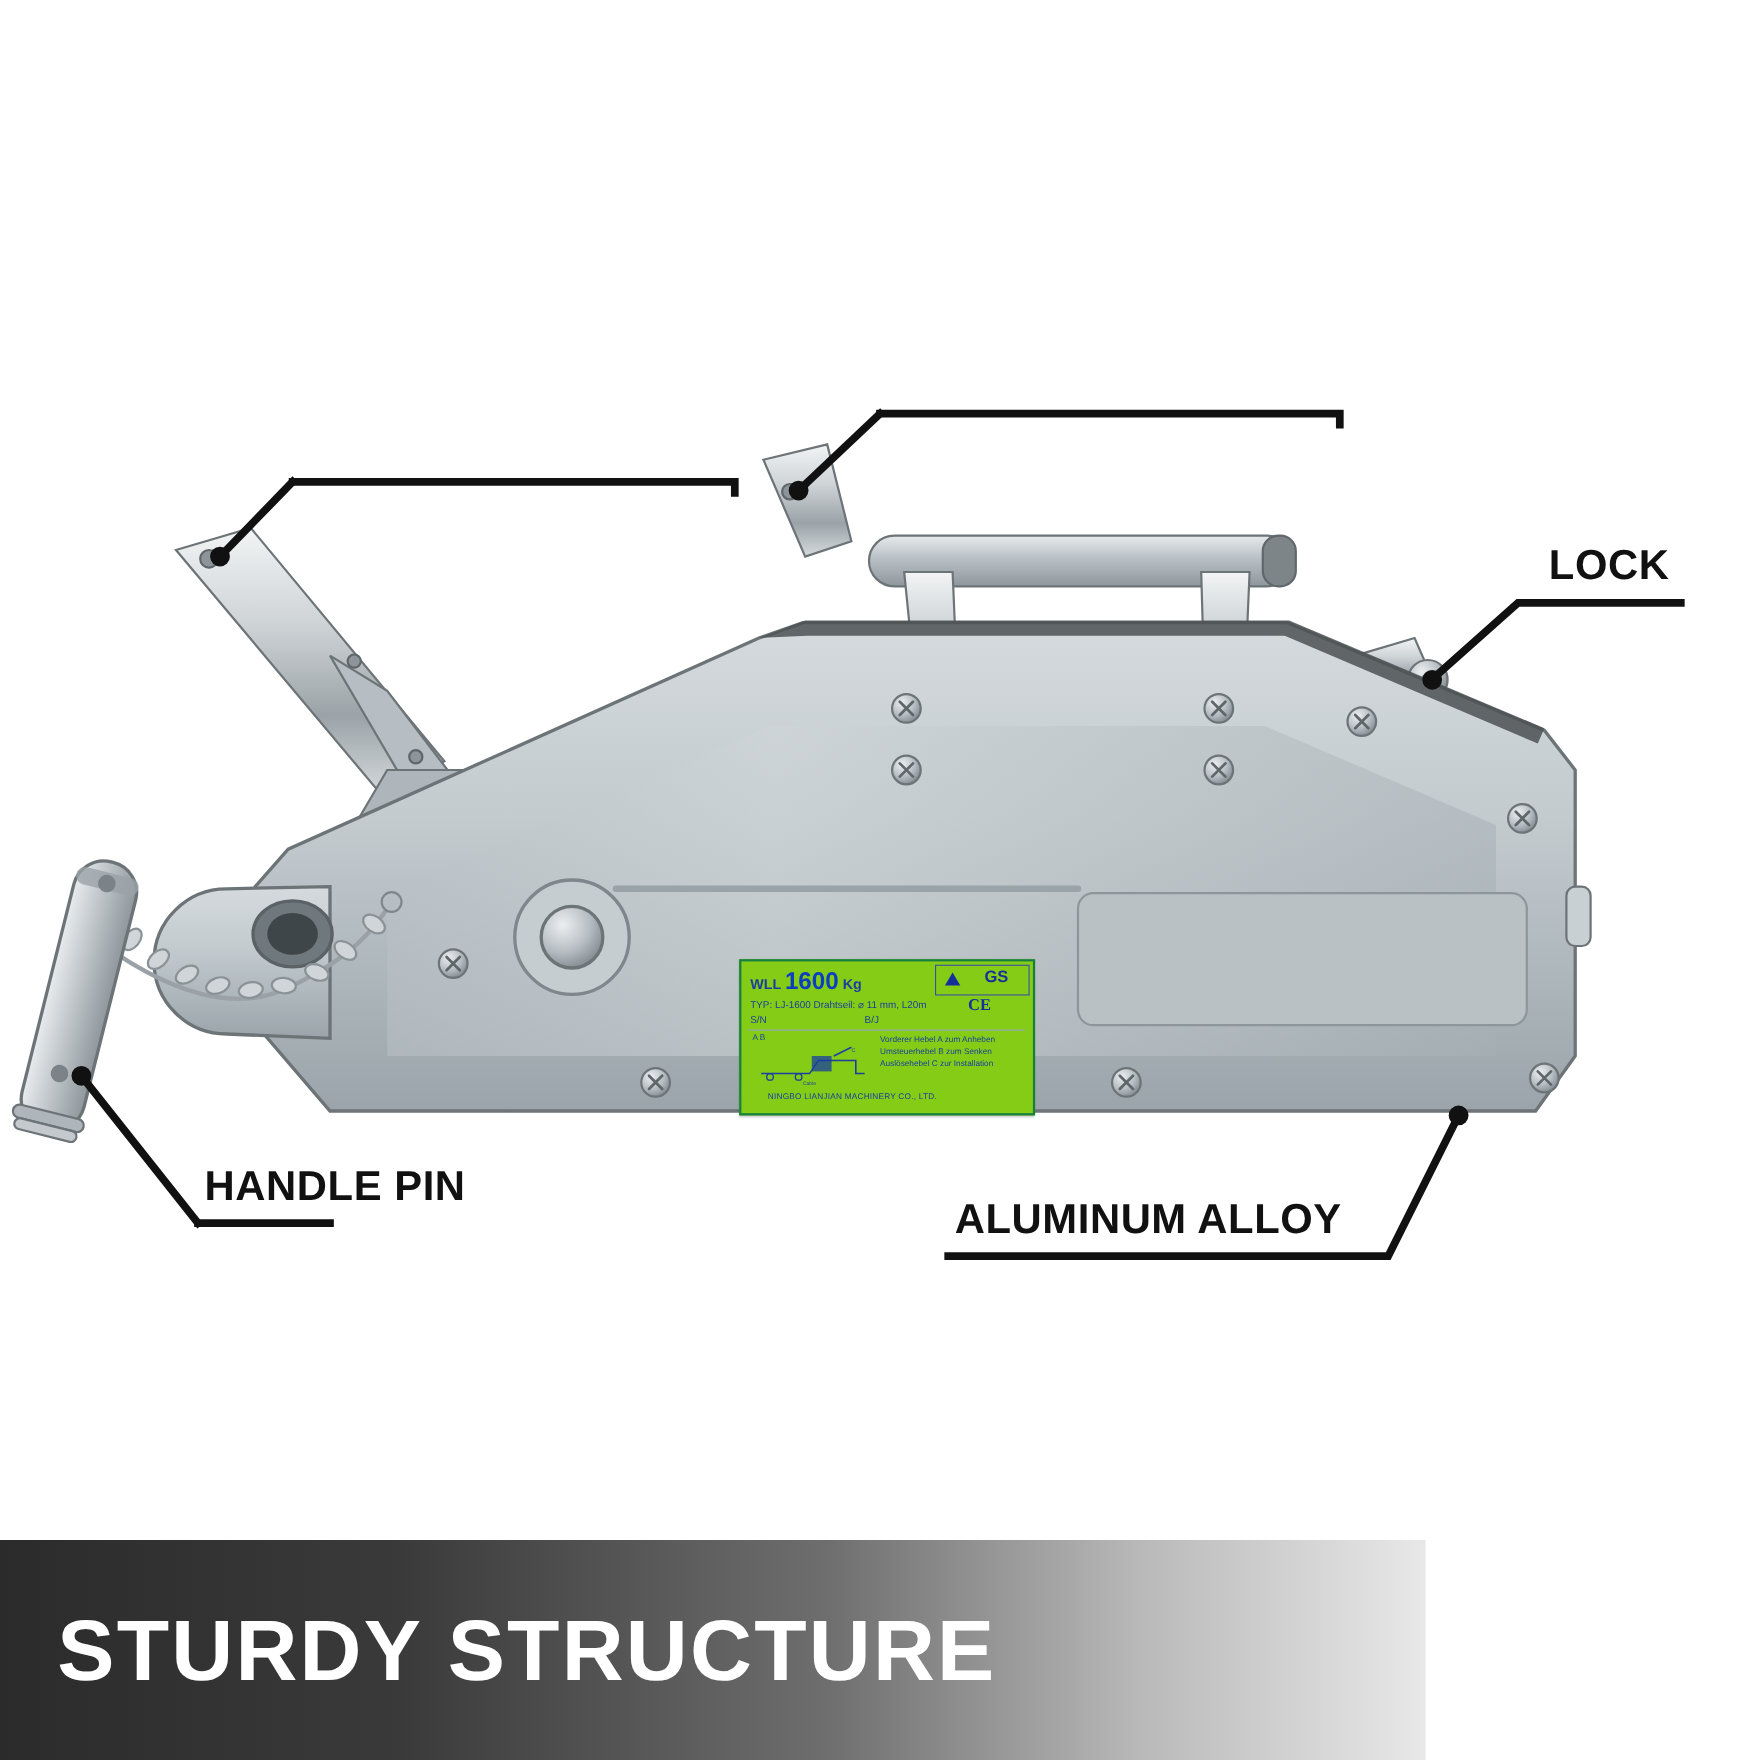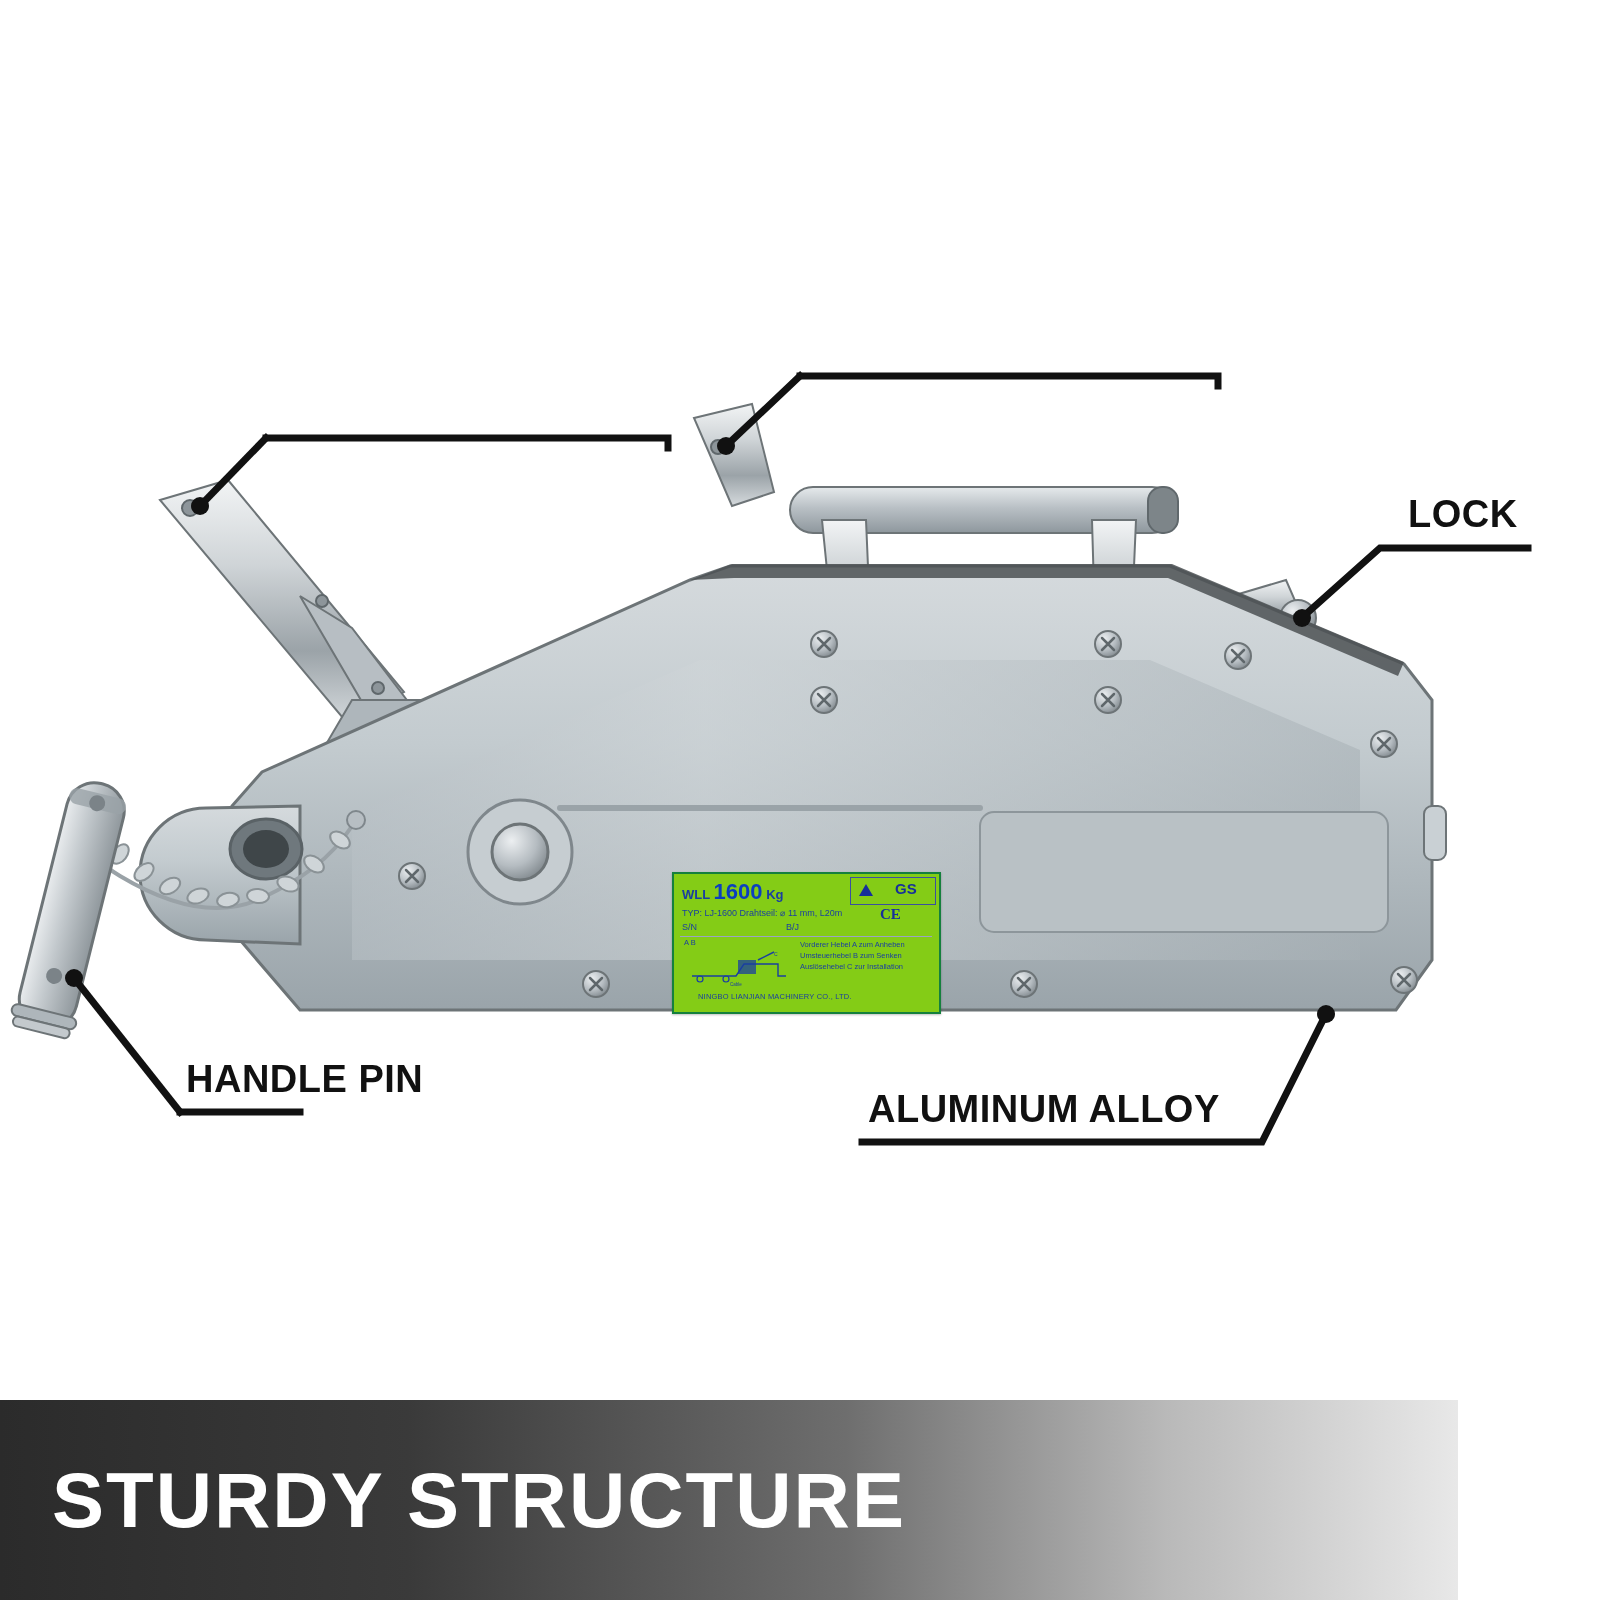--- a/index.html
+++ b/index.html
@@ -26,21 +26,21 @@
   #lbl-backward{left:806px;top:322px;}
   #lbl-lock{left:1408px;top:495px;}
   #lbl-anchor{left:186px;top:1060px;}
   #lbl-alloy{left:868px;top:1090px;}
 
   
   #leaders{position:absolute;left:0;top:0;width:1600px;height:1600px;pointer-events:none;}
 
   
   #banner{
-    position:absolute;left:0;top:1400px;width:1458px;height:200px;
+    position:absolute;left:0;top:1400px;width:1296px;height:200px;
     background:linear-gradient(to right,#2b2b2b 0%,#3a3a3a 28%,#6e6e6e 58%,#b9b9b9 80%,#e8e8e8 100%);
     display:flex;align-items:center;
   }
   #banner-text{
     color:#ffffff;font-size:78px;font-weight:bold;letter-spacing:2px;
     margin-left:52px;
   }
 
   
   #product{position:absolute;left:0;top:0;width:1600px;height:1400px;}

